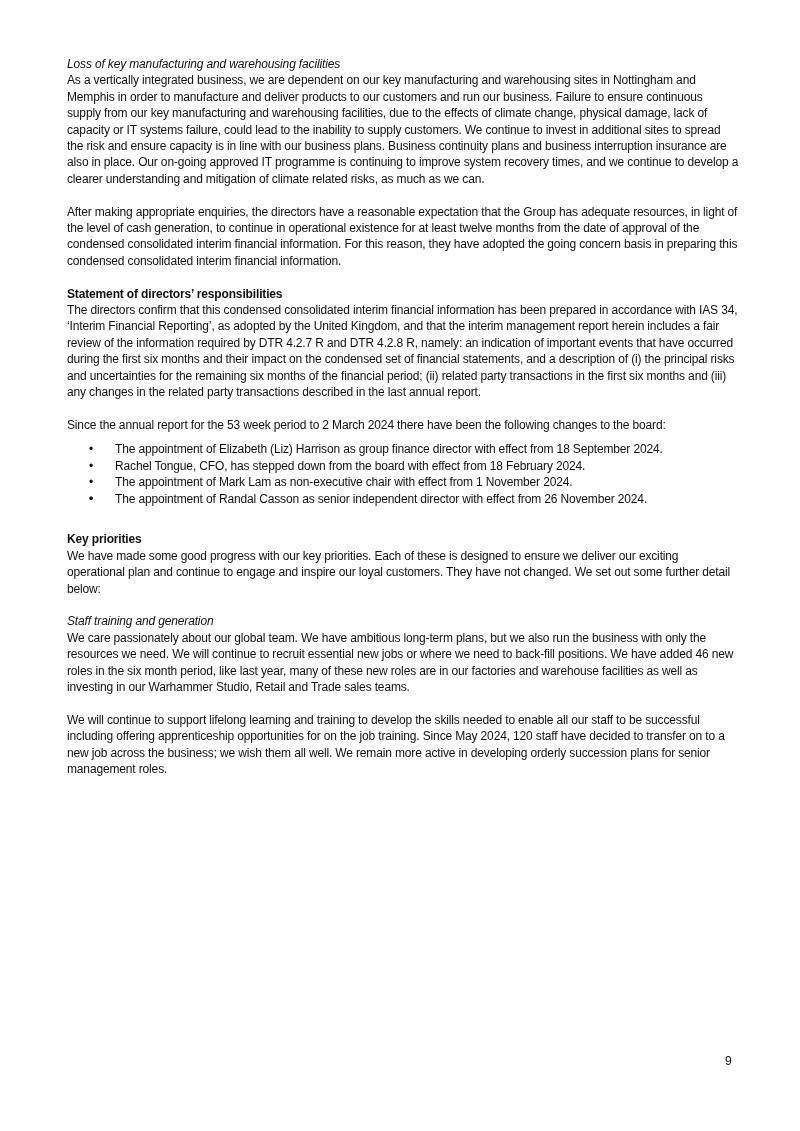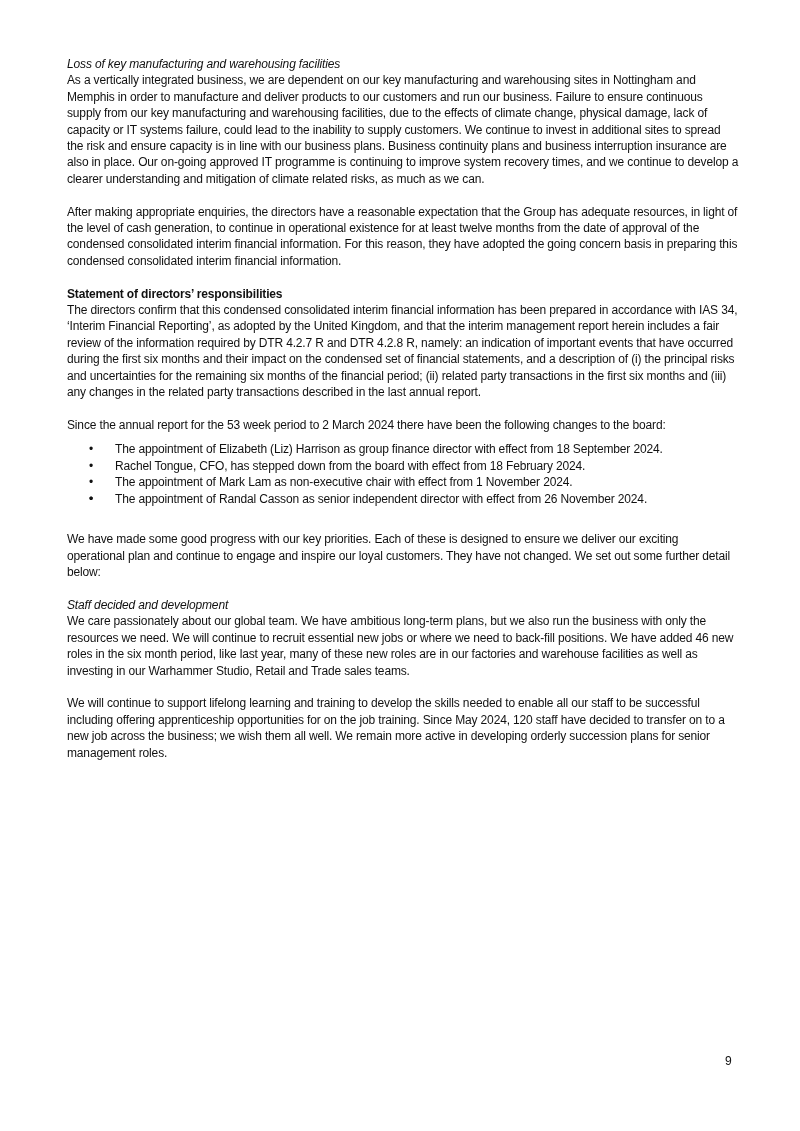--- a/index.html
+++ b/index.html
@@ -51,23 +51,24 @@
   <ul class="bullets">
     <li><span class="dot">•</span><span>The appointment of Elizabeth (Liz) Harrison as group finance director with effect from 18 September 2024.</span></li>
     <li><span class="dot">•</span><span>Rachel Tongue, CFO, has stepped down from the board with effect from 18 February 2024.</span></li>
     <li><span class="dot">•</span><span>The appointment of Mark Lam as non-executive chair with effect from 1 November 2024.</span></li>
     <li><span class="dot">•</span></li>
     <li><span class="dot">•</span><span>The appointment of Randal Casson as senior independent director with effect from 26 November 2024.</span></li>
   </ul>
 
   <div class="gap"></div>
 
+  <p class="heading-b">Key priorities</p>
   <p>We have made some good progress with our key priorities. Each of these is designed to ensure we deliver our exciting operational plan and continue to engage and inspire our loyal customers. They have not changed. We set out some further detail below:</p>
   <div class="gap"></div>
 
-  <p class="heading-i">Staff decided and development</p>
+  <p class="heading-i">Staff training and generation</p>
   <p>We care passionately about our global team. We have ambitious long-term plans, but we also run the business with only the resources we need. We will continue to recruit essential new jobs or where we need to back-fill positions. We have added 46 new roles in the six month period, like last year, many of these new roles are in our factories and warehouse facilities as well as investing in our Warhammer Studio, Retail and Trade sales teams.</p>
   <div class="gap"></div>
   <p>We will continue to support lifelong learning and training to develop the skills needed to enable all our staff to be successful including offering apprenticeship opportunities for on the job training. Since May 2024, 120 staff have decided to transfer on to a new job across the business; we wish them all well. We remain more active in developing orderly succession plans for senior management roles.</p>
 
 </div>
 
 <div class="page-number">9</div>
 
 </body></html>

